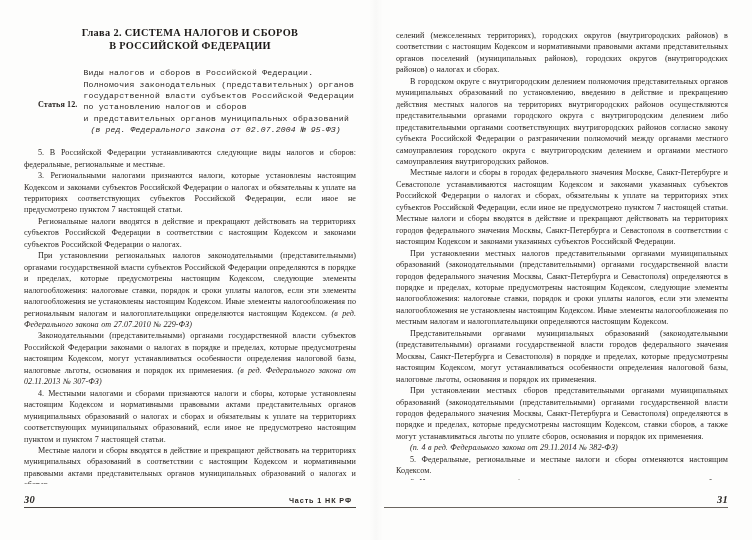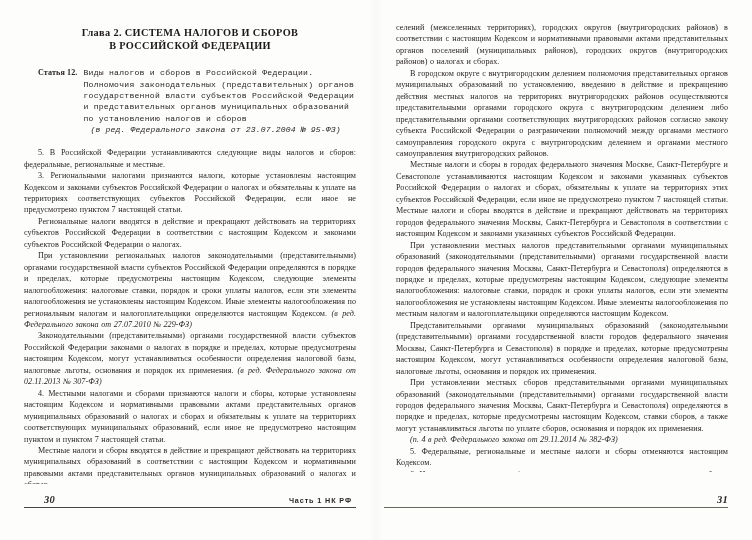--- a/index.html
+++ b/index.html
@@ -26,21 +26,21 @@
     height: 540px;
     box-sizing: border-box;
     background: #fdfdfc;
   }
   .page-left {
     width: 376px;
     padding: 12px 20px 0 24px;
   }
   .page-right {
     width: 376px;
-    padding: 0 24px 0 20px;
+    padding: 8px 24px 0 20px;
   }
   .content {
     height: 472px;
     overflow: hidden;
   }
 
   
   .chapter-title {
     text-align: center;
     font-weight: bold;
@@ -62,20 +62,21 @@
     padding-left: 14px;
   }
   .article-label {
     font-weight: bold;
     font-size: 8.1px;
     line-height: 11.3px;
     white-space: nowrap;
     padding-right: 6px;
     flex: 0 0 auto;
     letter-spacing: 0.1px;
+    margin-top: 32px;
   }
   .article-heading {
     font-size: 8.1px;
     line-height: 11.3px;
     letter-spacing: 0.25px;
     font-family: Liberation Mono, monospace;
   }
   .article-heading .ln { display: block; }
   .article-heading .ln.ed {
     font-style: italic;
@@ -117,21 +118,20 @@
     align-items: baseline;
     justify-content: space-between;
     padding-bottom: 2px;
   }
   .folio {
     font-size: 10.5px;
     font-style: italic;
     font-weight: bold;
     color: #2a2724;
     letter-spacing: 0.2px;
-    margin-left: 20px;
   }
   .running-head {
     font-family: "Liberation Sans", "DejaVu Sans", sans-serif;
     font-size: 7.2px;
     font-weight: bold;
     letter-spacing: 0.9px;
     color: #2a2724;
     margin-right: 4px;
   }
   .footer-rule {
@@ -163,23 +163,23 @@
         <span class="ln">Глава 2. СИСТЕМА НАЛОГОВ И СБОРОВ</span>
         <span class="ln">В РОССИЙСКОЙ ФЕДЕРАЦИИ</span>
       </div>
 
       <div class="article-block">
         <div class="article-label">Статья 12.</div>
         <div class="article-heading">
           <span class="ln">Виды налогов и сборов в Российской Федерации.</span>
           <span class="ln">Полномочия законодательных (представительных) органов</span>
           <span class="ln">государственной власти субъектов Российской Федерации</span>
+          <span class="ln">по установлению налогов и сборов</span>
           <span class="ln">и представительных органов муниципальных образований</span>
-          <span class="ln">по установлению налогов и сборов</span>
-          <span class="ln ed">(в ред. Федерального закона от 23.07.2004 № 95-ФЗ)</span>
+          <span class="ln ed">(в ред. Федерального закона от 02.07.2004 № 95-ФЗ)</span>
         </div>
       </div>
 
       <div class="body-text">
         <p class="para"><span>5. В Российской Федерации устанавливаются следующие виды налогов и сборов: федеральные, региональные и местные.</span></p>
         <p class="para"><span>3. Региональными налогами признаются налоги, которые установлены настоящим Кодексом и законами субъектов Российской Федерации о налогах и обязательны к уплате на территориях соответствующих субъектов Российской Федерации, если иное не предусмотрено пунктом 7 настоящей статьи.</span></p>
         <p class="para"><span>Региональные налоги вводятся в действие и прекращают действовать на территориях субъектов Российской Федерации в соответствии с настоящим Кодексом и законами субъектов Российской Федерации о налогах.</span></p>
         <p class="para"><span>При установлении региональных налогов законодательными (представительными) органами государственной власти субъектов Российской Федерации определяются в порядке и пределах, которые предусмотрены настоящим Кодексом, следующие элементы налогообложения: налоговые ставки, порядок и сроки уплаты налогов, если эти элементы налогообложения не установлены настоящим Кодексом. Иные элементы налогообложения по региональным налогам и налогоплательщики определяются настоящим Кодексом. </span><span class="ed-ref">(в ред. Федерального закона от 27.07.2010 № 229-ФЗ)</span></p>
         <p class="para"><span>Законодательными (представительными) органами государственной власти субъектов Российской Федерации законами о налогах в порядке и пределах, которые предусмотрены настоящим Кодексом, могут устанавливаться особенности определения налоговой базы, налоговые льготы, основания и порядок их применения. </span><span class="ed-ref">(в ред. Федерального закона от 02.11.2013 № 307-ФЗ)</span></p>
         <p class="para"><span>4. Местными налогами и сборами признаются налоги и сборы, которые установлены настоящим Кодексом и нормативными правовыми актами представительных органов муниципальных образований о налогах и сборах и обязательны к уплате на территориях соответствующих муниципальных образований, если иное не предусмотрено настоящим пунктом и пунктом 7 настоящей статьи.</span></p>

